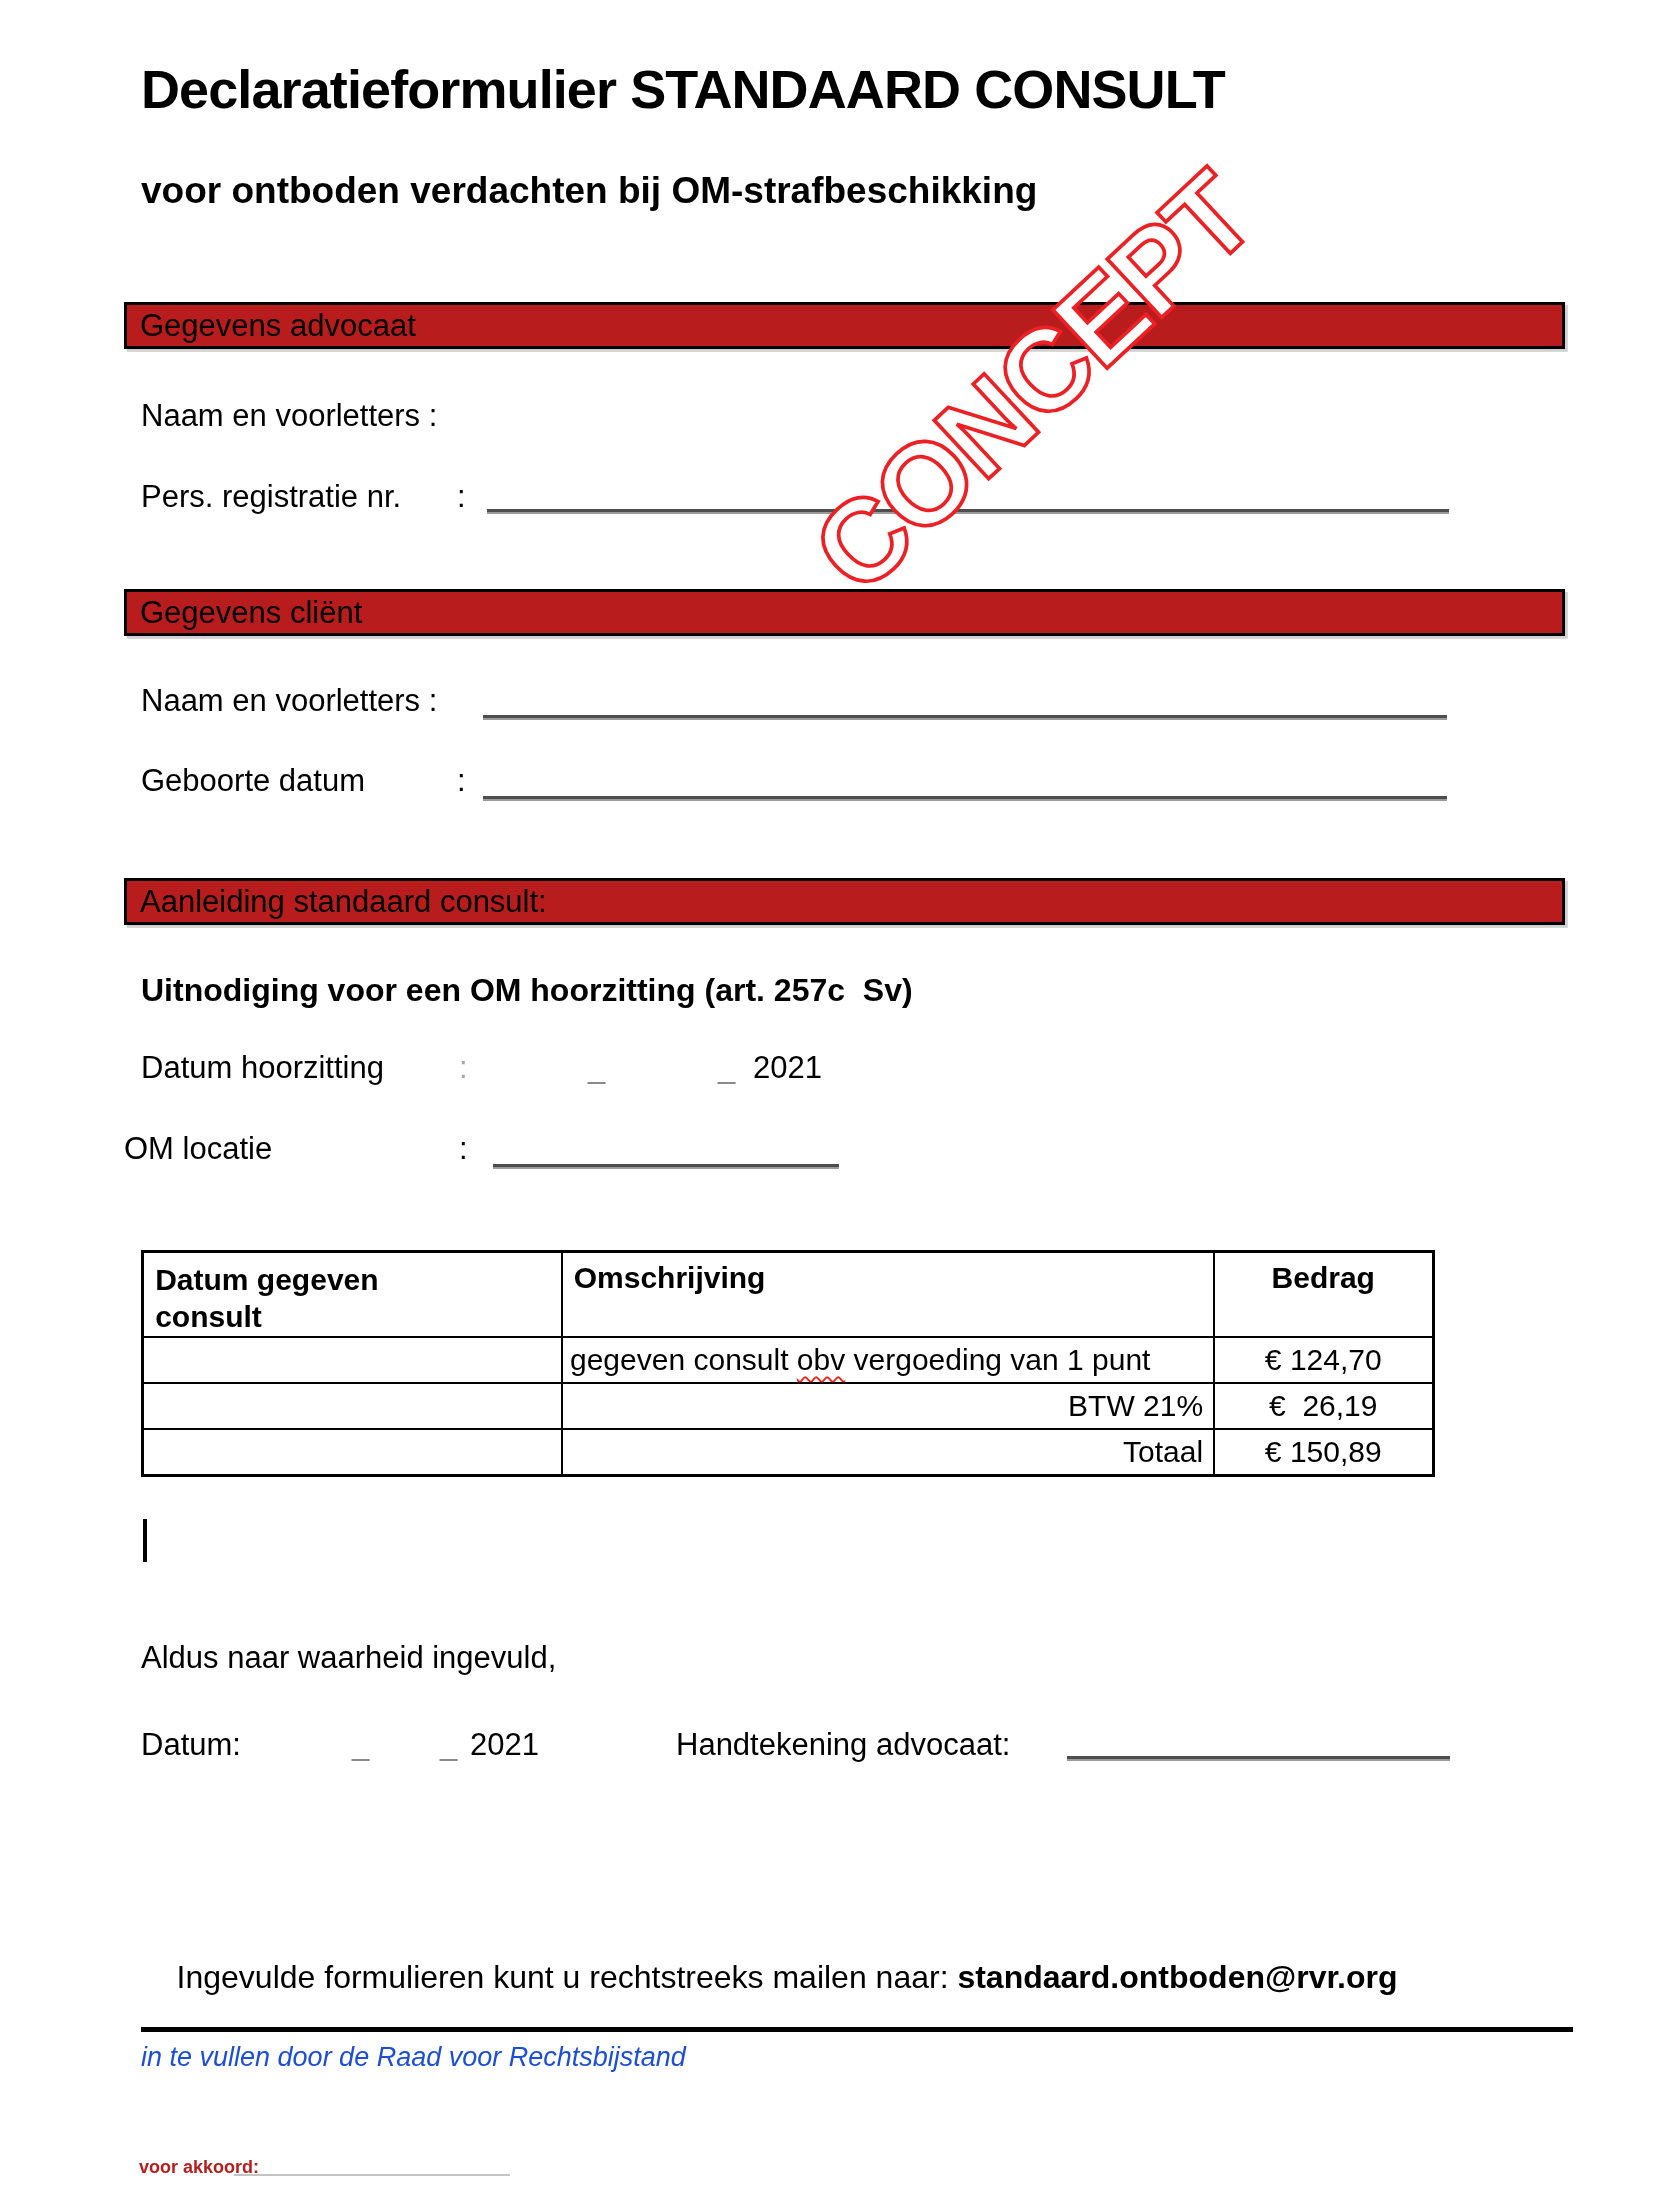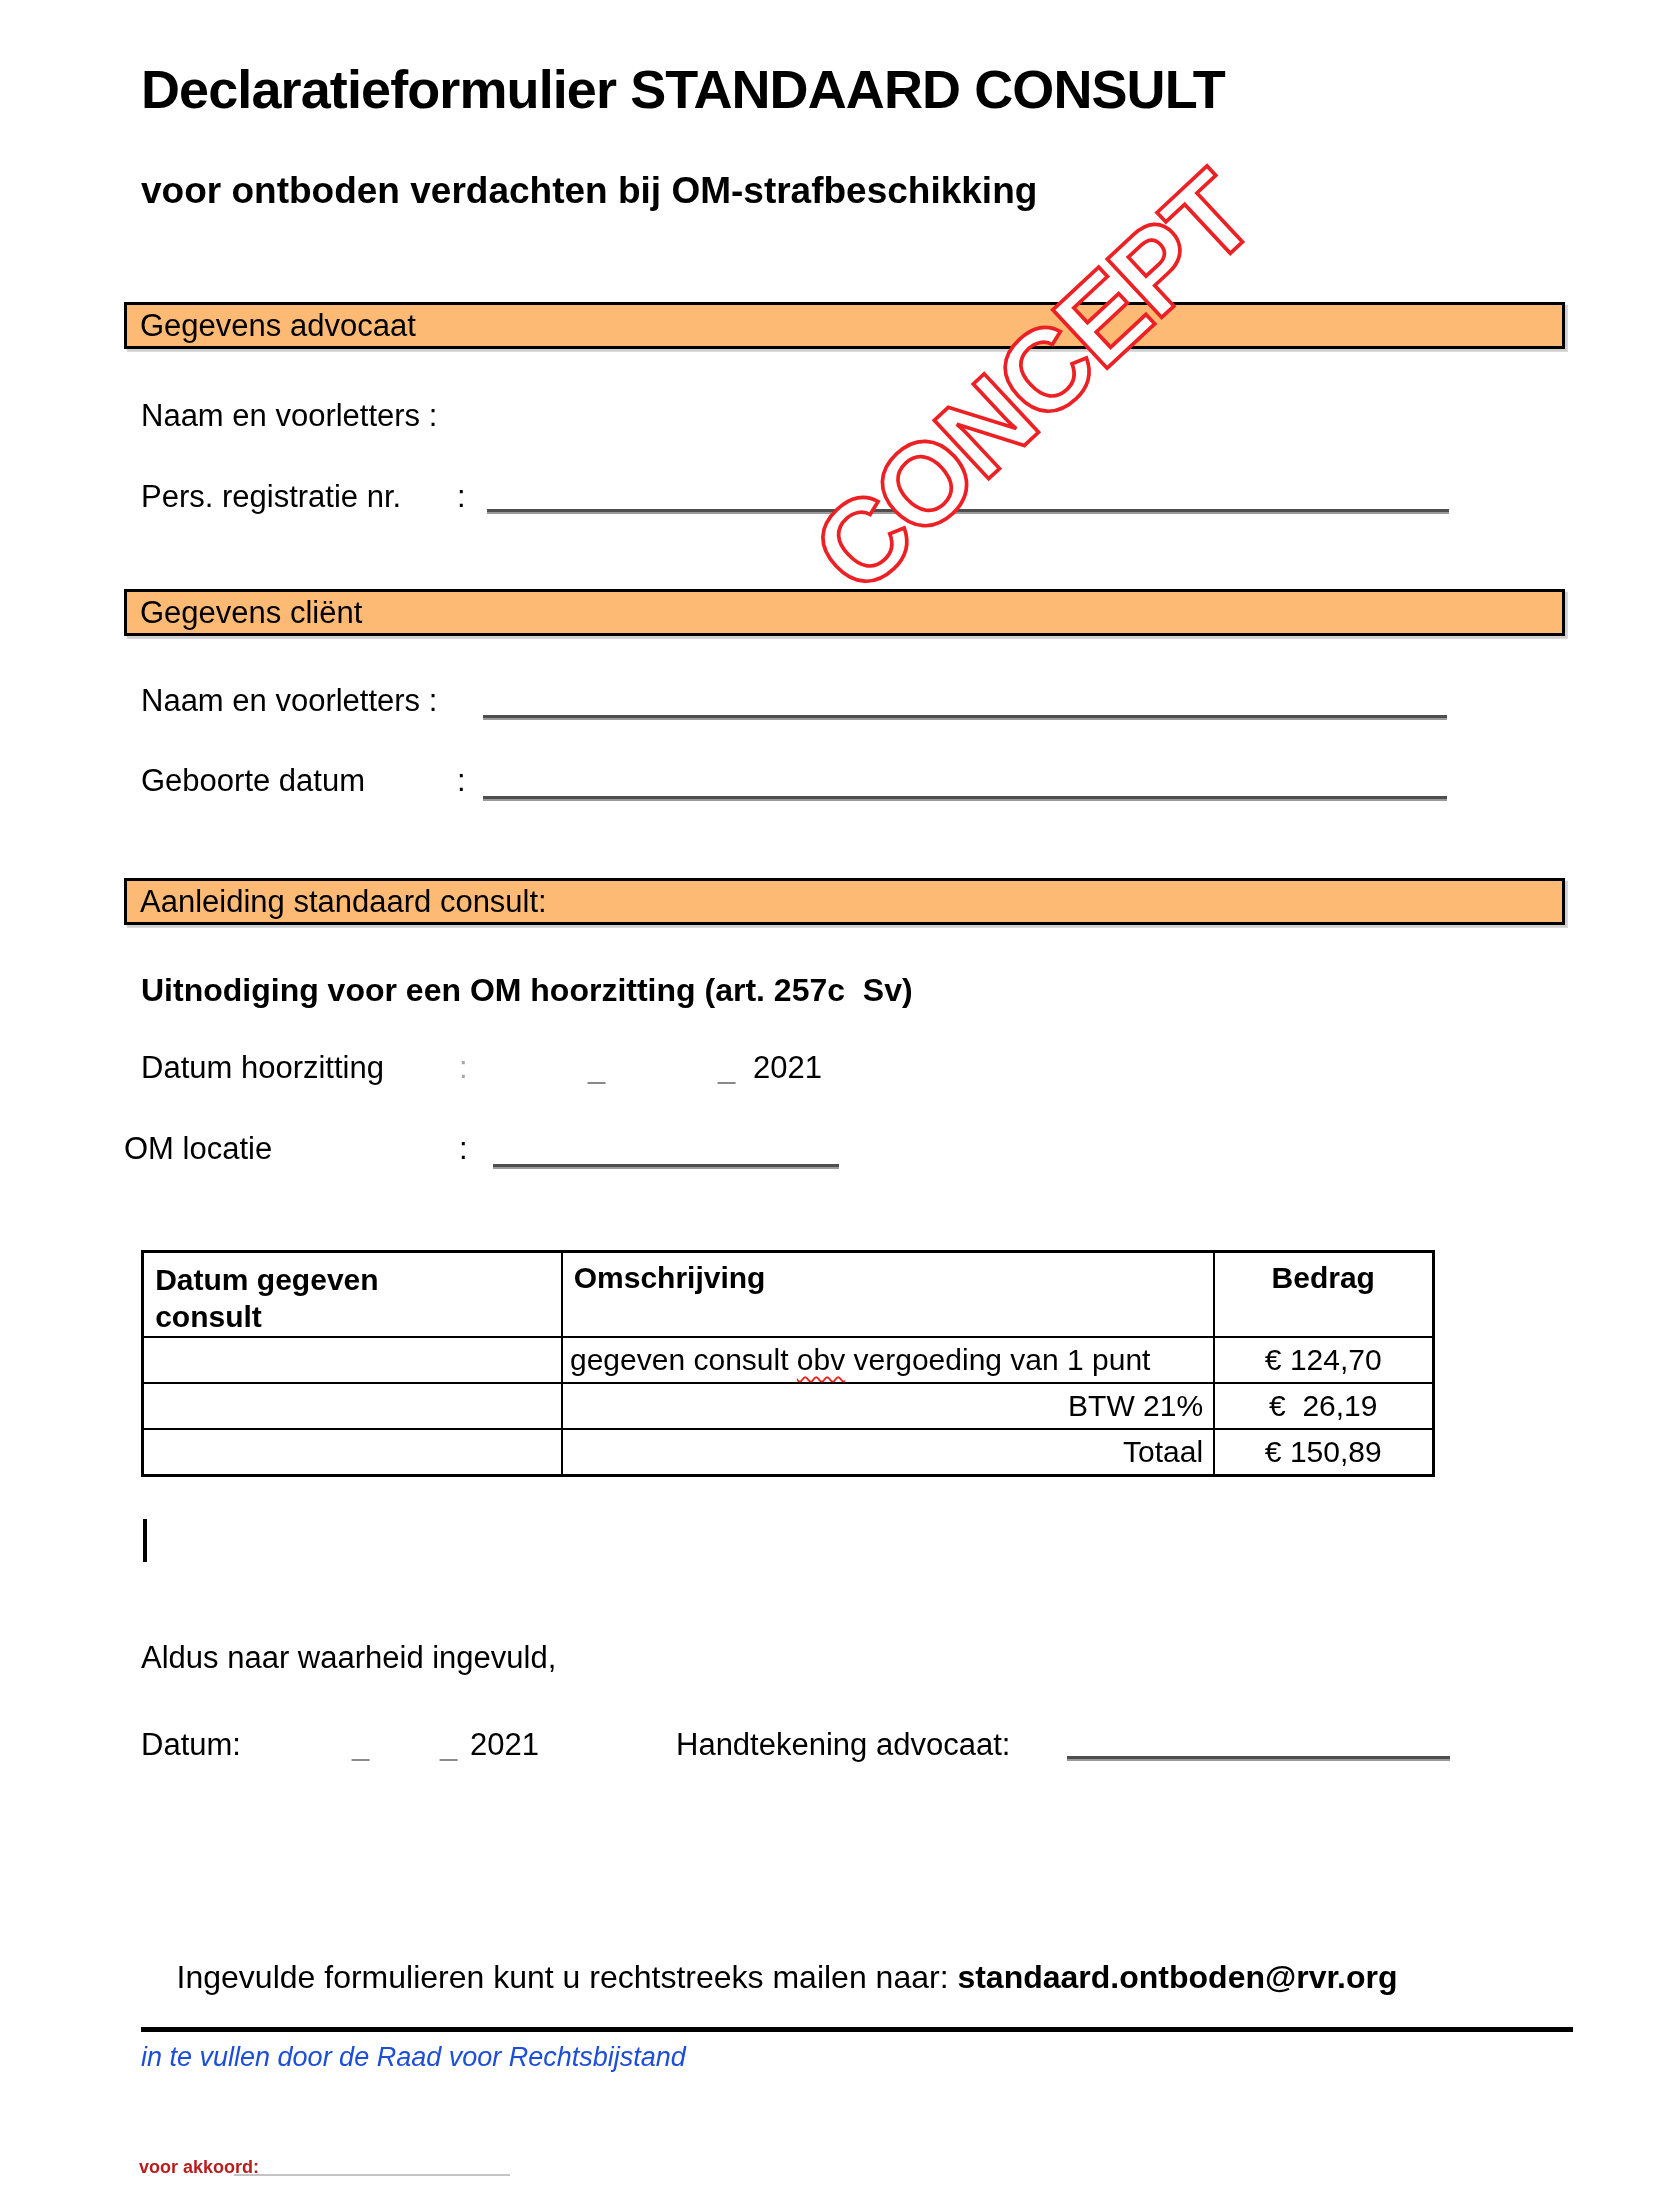--- a/index.html
+++ b/index.html
@@ -5,21 +5,21 @@
   html,body{margin:0;padding:0;background:#ffffff;}
   .page{
     position:relative;width:1660px;height:2209px;background:#ffffff;
     font-family:"Liberation Sans",sans-serif;color:#000;overflow:hidden;
   }
   .abs{position:absolute;}
   .txt{line-height:1.12;white-space:pre;}
   .title{font-size:54px;font-weight:bold;letter-spacing:-0.9px;}
   .subtitle{font-size:37px;font-weight:bold;}
   .secbar{
-    left:124px;width:1422px;height:41px;background:#fdba74;
+    left:124px;width:1422px;height:41px;background:#b91c1c;
     border:3.7px solid #000;box-shadow:2.8px 2.8px 0 rgba(0,0,0,0.18);
     display:flex;align-items:center;padding-left:13px;
     font-size:31px;line-height:41px;z-index:2;
   }
   .body-label{font-size:31px;}
   .bold-line{font-size:32px;font-weight:bold;white-space:pre;}
   .colon-light{color:#a8a8a8;}
   .gray-underscore{color:#8a8a8a;}
   .fill-line{height:4.7px;background:linear-gradient(to bottom,#4e4e4e 0,#4e4e4e 2.8px,#9a9a9a 2.8px,#9a9a9a 4.7px);}
   .watermark{

